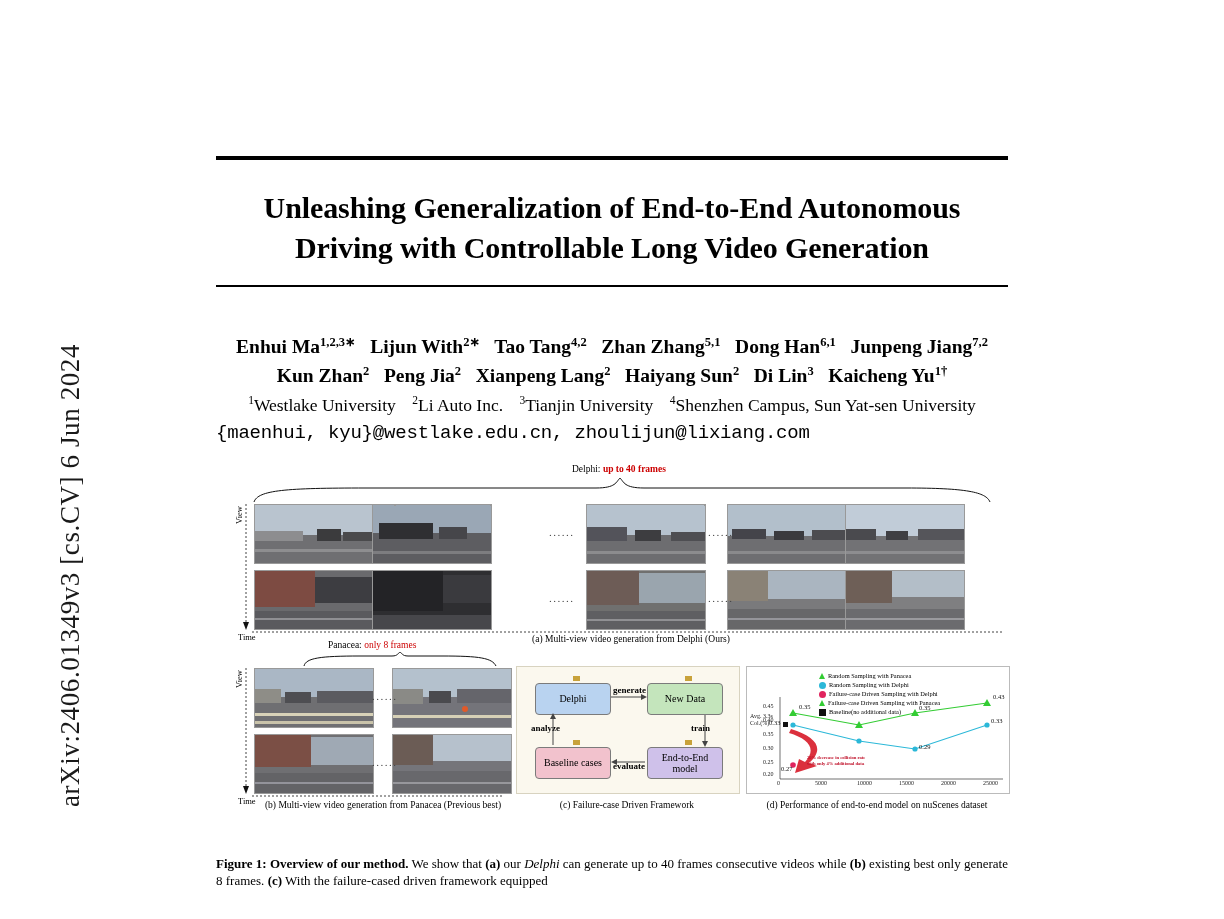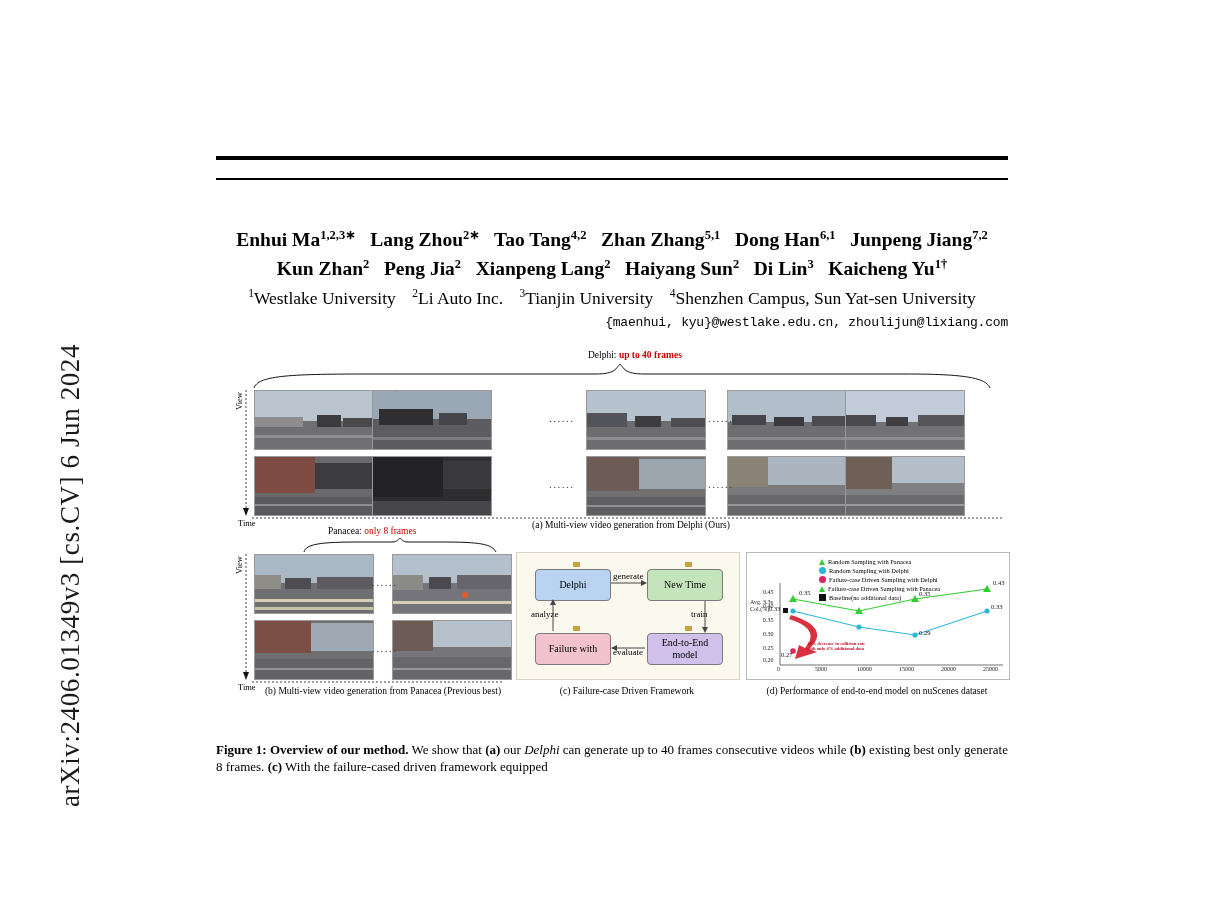--- a/index.html
+++ b/index.html
@@ -73,23 +73,23 @@
     text-align: center;
     font-size: 17.5px;
     line-height: 1.32;
     margin-top: 3px;
     font-weight: normal;
   }
   .affil sup { font-size: 11.5px; }
   .affil .sp { display: inline-block; width: 12px; }
 
   .email {
-    text-align: right;
+    text-align: left;
     font-family: "Liberation Mono", monospace;
-    font-size: 13px;
+    font-size: 19px;
     margin-top: 5px;
     letter-spacing: -0.2px;
   }
 
   
   .figure {
     position: relative;
     margin-top: 18px;
     width: 792px;
     height: 375px;
@@ -133,21 +133,20 @@
   .dots {
     position: absolute;
     font-size: 11px;
     letter-spacing: 1.5px;
     color: #444;
   }
 
   .delphi-head {
     position: absolute;
     font-size: 9.5px;
-    margin-left: 16px;
   }
   .delphi-head .hl { color: #cc0000; font-weight: bold; }
   .panacea-head {
     position: absolute;
     font-size: 9.5px;
   }
   .panacea-head .hl { color: #cc0000; font-weight: normal; }
 
   
   .panel-c {
@@ -162,20 +161,21 @@
     font-size: 10px;
     display: flex;
     align-items: center;
     justify-content: center;
     text-align: center;
     line-height: 1.15;
   }
   .pc-arrow-label {
     position: absolute;
     font-size: 9px;
+    font-weight: bold;
   }
 
   
   .panel-d {
     position: absolute;
     background: #ffffff;
     border: 1px solid #bbb;
   }
   .legend-row {
     display: flex;
@@ -204,27 +204,28 @@
 </style>
 </head>
 <body>
 
 <div class="arxiv-stamp">arXiv:2406.01349v3  [cs.CV]  6 Jun 2024</div>
 
 <div class="page">
 
   <div class="rule-top"></div>
 
+  <div class="title">Unleashing Generalization of End-to-End Autonomous Driving with Controllable Long Video Generation</div>
 
   <div class="rule-bottom"></div>
 
   <div class="authors">
     <div>
       <span><span>Enhui Ma</span><sup>1,2,3∗</sup></span>&nbsp;&nbsp;
-      <span><span>Lang Zhou</span><sup>2∗</sup></span>&nbsp;&nbsp;
+      <span><span>Lijun With</span><sup>2∗</sup></span>&nbsp;&nbsp;
       <span><span>Tao Tang</span><sup>4,2</sup></span>&nbsp;&nbsp;
       <span><span>Zhan Zhang</span><sup>5,1</sup></span>&nbsp;&nbsp;
       <span><span>Dong Han</span><sup>6,1</sup></span>&nbsp;&nbsp;
       <span><span>Junpeng Jiang</span><sup>7,2</sup></span>
     </div>
     <div>
       <span><span>Kun Zhan</span><sup>2</sup></span>&nbsp;&nbsp;
       <span><span>Peng Jia</span><sup>2</sup></span>&nbsp;&nbsp;
       <span><span>Xianpeng Lang</span><sup>2</sup></span>&nbsp;&nbsp;
       <span><span>Haiyang Sun</span><sup>2</sup></span>&nbsp;&nbsp;
@@ -429,22 +430,22 @@
         <rect x="0" y="36" width="118" height="22" fill="#68686c"></rect>
         <rect x="0" y="47" width="118" height="2" fill="#97979c"></rect>
       </svg>
     </div>
     <div class="dots" style="left:156px; top:294px;">......</div>
 
     <div class="sub-label" style="left:22px; top:338px; width:290px;">(b) Multi-view video generation from Panacea (Previous best)</div>
 
     <div class="panel-c" style="left:300px; top:204px; width:222px; height:126px;">
       <div class="pc-box" style="left:18px; top:16px; width:74px; height:30px; background:#b9d3f0;">Delphi</div>
-      <div class="pc-box" style="left:130px; top:16px; width:74px; height:30px; background:#c4e5bc;">New Time</div>
-      <div class="pc-box" style="left:18px; top:80px; width:74px; height:30px; background:#f2c2cd;">Failure with</div>
+      <div class="pc-box" style="left:130px; top:16px; width:74px; height:30px; background:#c4e5bc;">New Data</div>
+      <div class="pc-box" style="left:18px; top:80px; width:74px; height:30px; background:#f2c2cd;">Baseline cases</div>
       <div class="pc-box" style="left:130px; top:80px; width:74px; height:30px; background:#cfc1ea;">
         <span style="white-space:pre-line;">End-to-End
 model</span>
       </div>
 
       <div class="pc-arrow-label" style="left:96px; top:18px;">generate</div>
       <div class="pc-arrow-label" style="left:14px; top:56px;">analyze</div>
       <div class="pc-arrow-label" style="left:174px; top:56px;">train</div>
       <div class="pc-arrow-label" style="left:96px; top:94px;">evaluate</div>
 

